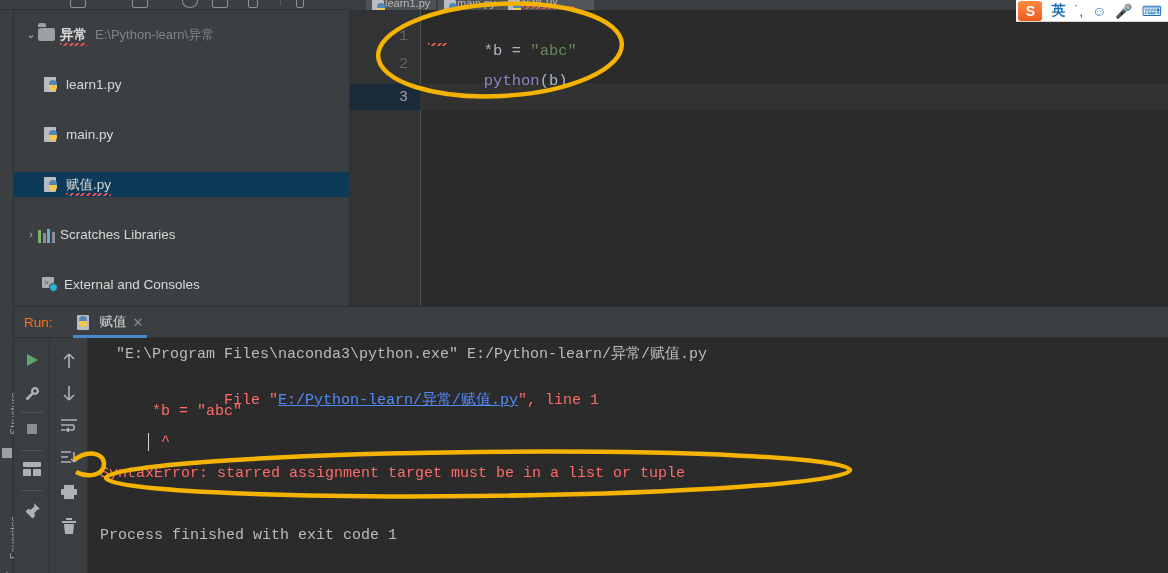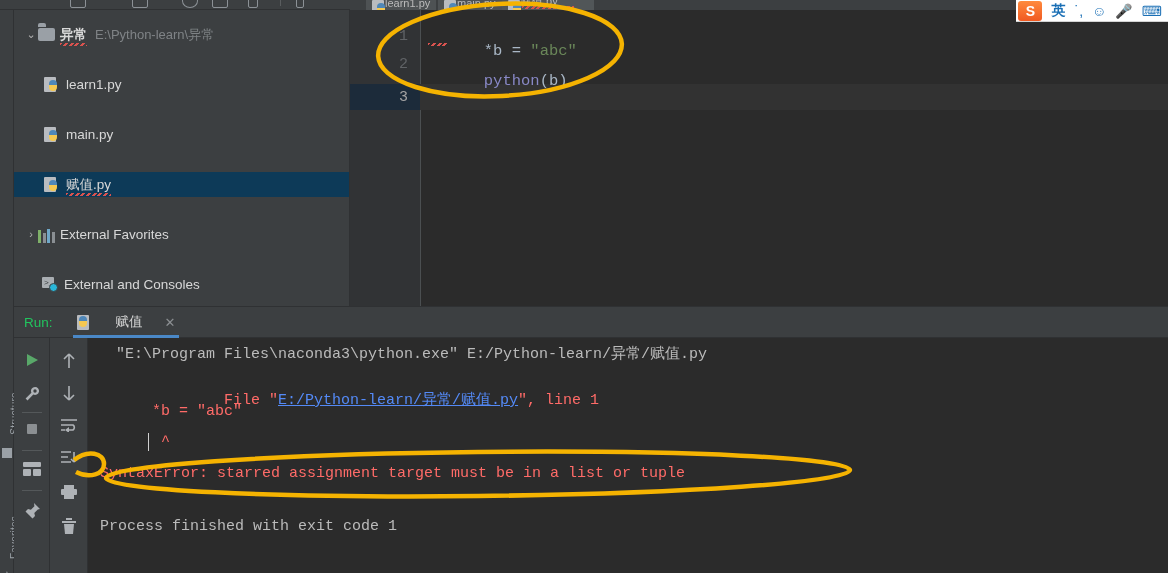--- a/index.html
+++ b/index.html
@@ -139,24 +139,24 @@
   
   .runpanel {
     position: absolute; left: 14px; top: 306px; width: 1154px; height: 267px;
     background: #3c3f41;
   }
   .runheader {
     position: relative; height: 32px; background: #3c3f41;
     border-top: 1px solid #2f3133; border-bottom: 1px solid #2f3133;
     display: flex; align-items: center;
   }
-  .runlabel { margin-left: 10px; font-size: 13.5px; color: #22c55e; }
+  .runlabel { margin-left: 10px; font-size: 13.5px; color: #f97316; }
   .runtab {
     position: relative; margin-left: 20px; height: 32px; display: flex;
-    align-items: center; gap: 22px; padding: 0 4px;
+    align-items: center; gap: 6px; padding: 0 4px;
   }
   .runtab .tname { font-size: 13.5px; color: #d8d8d8; }
   .runtab .tclose { color: #8b8f92; font-size: 13px; }
   .runtab .tunder {
     position: absolute; left: 0; bottom: 0; width: 100%; height: 3px; background: #4a88c7;
   }
   .runbody { position: absolute; left: 0; top: 32px; width: 1154px; height: 235px; }
 
   .runtools {
     position: absolute; left: 0; top: 0; width: 36px; height: 235px;
@@ -292,21 +292,21 @@
     <div class="prow" style="top:112px;">
       <span class="arrow">›</span>
       <span class="nodeicon">
         <span class="ic-lib">
           <i style="height:13px;background:#7fb069;"></i>
           <i style="height:10px;background:#8a8f93;"></i>
           <i style="height:14px;background:#6fa8c8;"></i>
           <i style="height:11px;background:#8a8f93;"></i>
         </span>
       </span>
-      <span class="ntext">External Favorites</span>
+      <span class="ntext">Scratches Libraries</span>
     </div>
 
     <div class="prow indent20" style="top:137px; padding-left:28px;">
       <span class="nodeicon ic-scr">
         <span class="sq"></span>
           <span class="ar">&gt;_</span>
           <span class="clk"></span>
       </span>
       <span class="ntext">External and Consoles</span>
     </div>
@@ -430,21 +430,21 @@
           <span class="c-red">  File "</span><span class="c-link">E:/Python-learn/异常/赋值.py</span><span class="c-red">", line 1</span>
         </div>
 
         <div class="cl c-red" style="left:28px; top:65px;">    *b = "abc"</div>
 
         <div class="cl c-red" style="left:28px; top:95px;">     ^</div>
         <div class="caret-con" style="left:60px; top:95px;"></div>
 
         <div class="cl c-red" style="left:12px; top:127px;">SyntaxError: starred assignment target must be in a list or tuple</div>
 
-        <div class="cl c-gray" style="left:12px; top:180px;">Process finished with exit code 1</div>
+        <div class="cl c-gray" style="left:12px; top:189px;">Process finished with exit code 1</div>
       </div>
     </div>
   </div>
 
   <svg class="annot" style="left:0; top:0;" width="1168" height="573">
     <ellipse cx="500" cy="50" rx="122" ry="46" fill="none" stroke="#f5b301" stroke-width="4.5" transform="rotate(-3 500 50)"></ellipse>
     <ellipse cx="478" cy="474" rx="372" ry="22" fill="none" stroke="#f5b301" stroke-width="4.5" transform="rotate(-0.6 478 474)"></ellipse>
     <path d="M74,460 C88,449 104,453 104,464 C104,474 90,479 76,472" fill="none" stroke="#f5b301" stroke-width="4.5"></path>
   </svg>
 

